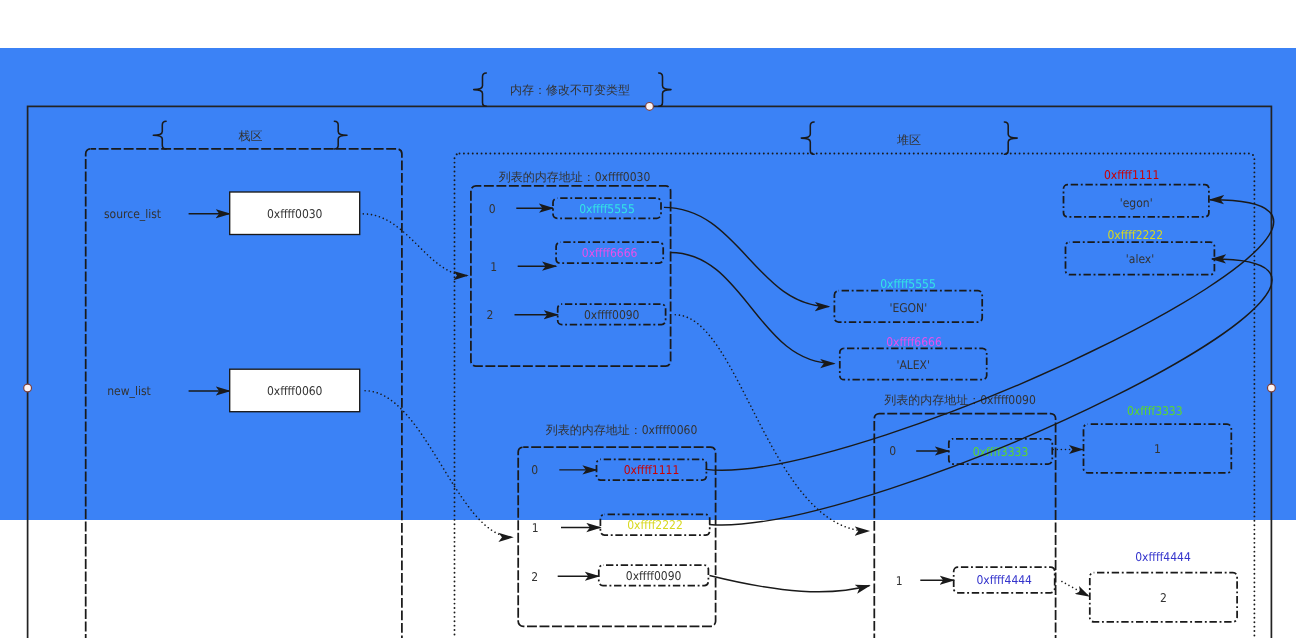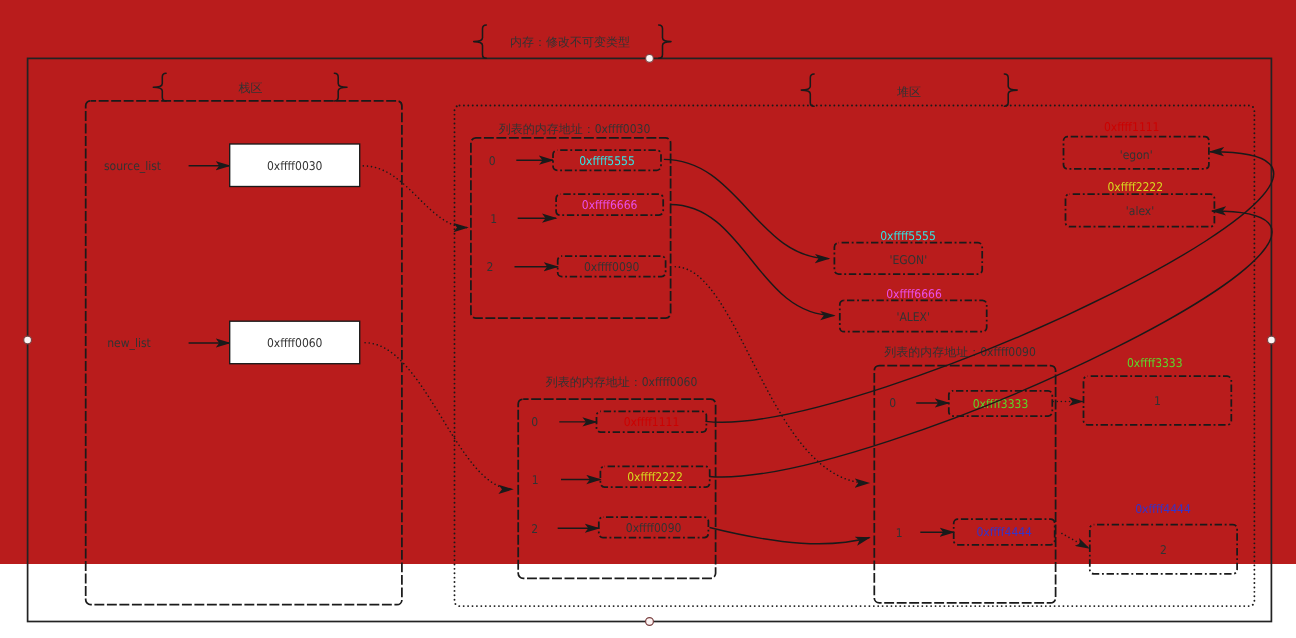--- a/index.html
+++ b/index.html
@@ -1,18 +1,18 @@
 <!DOCTYPE html>
 <html><head>
 <meta charset="utf-8">
 <style>
   html,body{margin:0;padding:0;background:#ffffff;}
   body{width:1296px;height:638px;overflow:hidden;
        font-family:"DejaVu Sans Condensed","DejaVu Sans",sans-serif;}
-  #stage{position:relative;width:1296px;height:564px;background:#b91c1c;}
+  #stage{position:relative;width:1296px;height:472px;background:#3b82f6;margin-top:48px;}
   svg text{text-rendering:geometricPrecision;}
   #stage{will-change:transform;}
   svg#root{display:block;position:absolute;left:0;top:0;}
   .lbl{font-size:12px;fill:#333333;
        font-family:"DejaVu Sans Condensed","DejaVu Sans",sans-serif;}
   .cjk{font-size:12px;fill:#333333;
        font-family:"DejaVu Sans Condensed","DejaVu Sans",sans-serif;}
   .solidbox{fill:#ffffff;stroke:#1a1a1a;stroke-width:1.35;}
   .dashbox{fill:none;stroke:#1a1a1a;stroke-width:1.75;stroke-dasharray:9.9 2.6;
            stroke-dashoffset:-8;}

